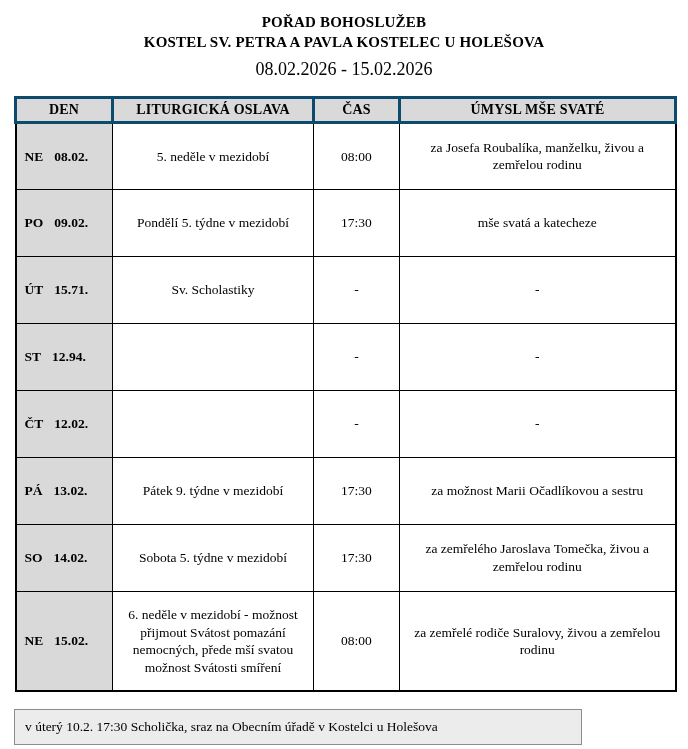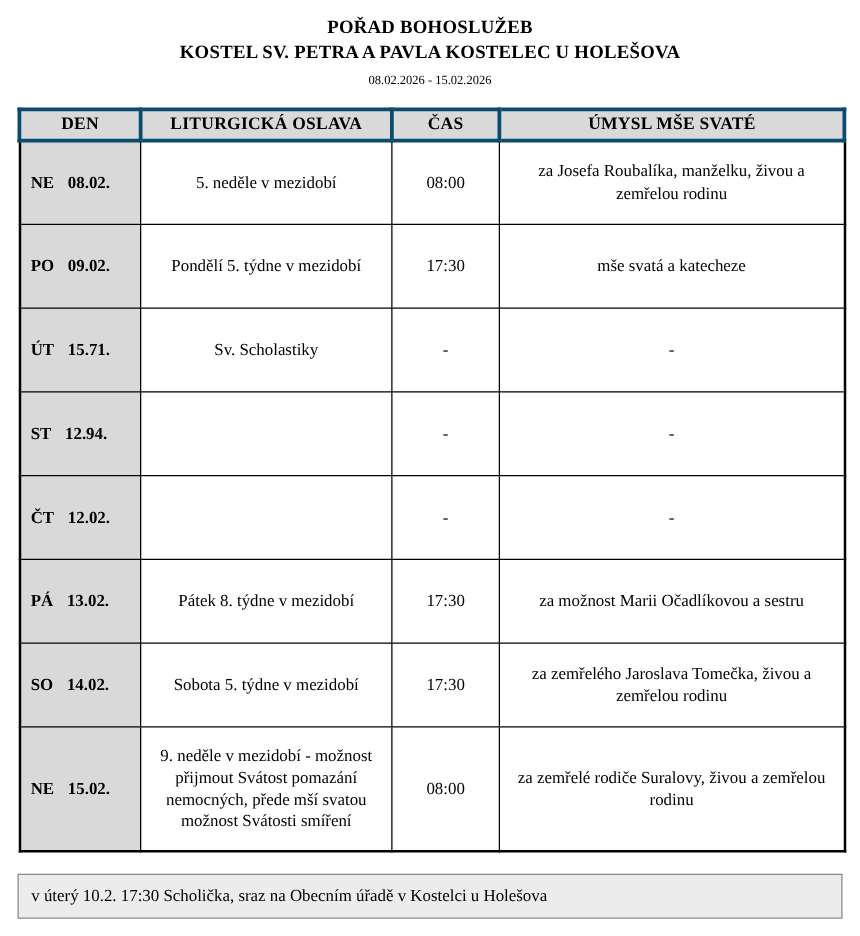--- a/index.html
+++ b/index.html
@@ -23,21 +23,21 @@
     letter-spacing: 0.2px;
   }
   .doc-subtitle {
     font-size: 15px;
     font-weight: bold;
     line-height: 1.35;
     letter-spacing: 0.2px;
     text-align: center;
   }
   .doc-daterange {
-    font-size: 10px;
+    font-size: 18px;
     margin-top: 5px;
     line-height: 1.3;
   }
   table.schedule {
     border-collapse: collapse;
     table-layout: fixed;
     width: 660px;
     margin-top: 15px;
     border: 2px solid #000000;
   }
@@ -70,21 +70,21 @@
     white-space: nowrap;
   }
   td.day-cell .date { margin-left: 11px; }
   td.celebration-cell,
   td.time-cell,
   td.intention-cell {
     text-align: center;
     padding: 3px 7px;
   }
   .footer-note {
-    width: 660px;
+    width: 568px;
     margin-top: 17px;
     background: var(--note-bg, #ececec);
     border: 1px solid #8c8c8c;
     padding: 8px 10px;
     font-size: 13.5px;
     line-height: 1.3;
   }
 </style>
 </head>
 <body>
@@ -138,33 +138,33 @@
         <td class="intention-cell">-</td>
       </tr>
       <tr>
         <td class="day-cell"><span class="day">ČT</span><span class="date">12.02.</span></td>
         <td class="celebration-cell"></td>
         <td class="time-cell">-</td>
         <td class="intention-cell">-</td>
       </tr>
       <tr>
         <td class="day-cell"><span class="day">PÁ</span><span class="date">13.02.</span></td>
-        <td class="celebration-cell">Pátek 8. týdne v mezidobí</td>
+        <td class="celebration-cell">Pátek 9. týdne v mezidobí</td>
         <td class="time-cell">17:30</td>
         <td class="intention-cell">za možnost Marii Očadlíkovou a sestru</td>
       </tr>
       <tr>
         <td class="day-cell"><span class="day">SO</span><span class="date">14.02.</span></td>
         <td class="celebration-cell">Sobota 5. týdne v mezidobí</td>
         <td class="time-cell">17:30</td>
         <td class="intention-cell">za zemřelého Jaroslava Tomečka, živou a zemřelou rodinu</td>
       </tr>
       <tr class="tall">
         <td class="day-cell"><span class="day">NE</span><span class="date">15.02.</span></td>
-        <td class="celebration-cell">9. neděle v mezidobí - možnost přijmout Svátost pomazání nemocných, přede mší svatou možnost Svátosti smíření</td>
+        <td class="celebration-cell">6. neděle v mezidobí - možnost přijmout Svátost pomazání nemocných, přede mší svatou možnost Svátosti smíření</td>
         <td class="time-cell">08:00</td>
         <td class="intention-cell">za zemřelé rodiče Suralovy, živou a zemřelou rodinu</td>
       </tr>
     </tbody>
   </table>
 
   <div class="footer-note">v úterý 10.2. 17:30 Scholička, sraz na Obecním úřadě v Kostelci u Holešova</div>
 
 </div>
 

